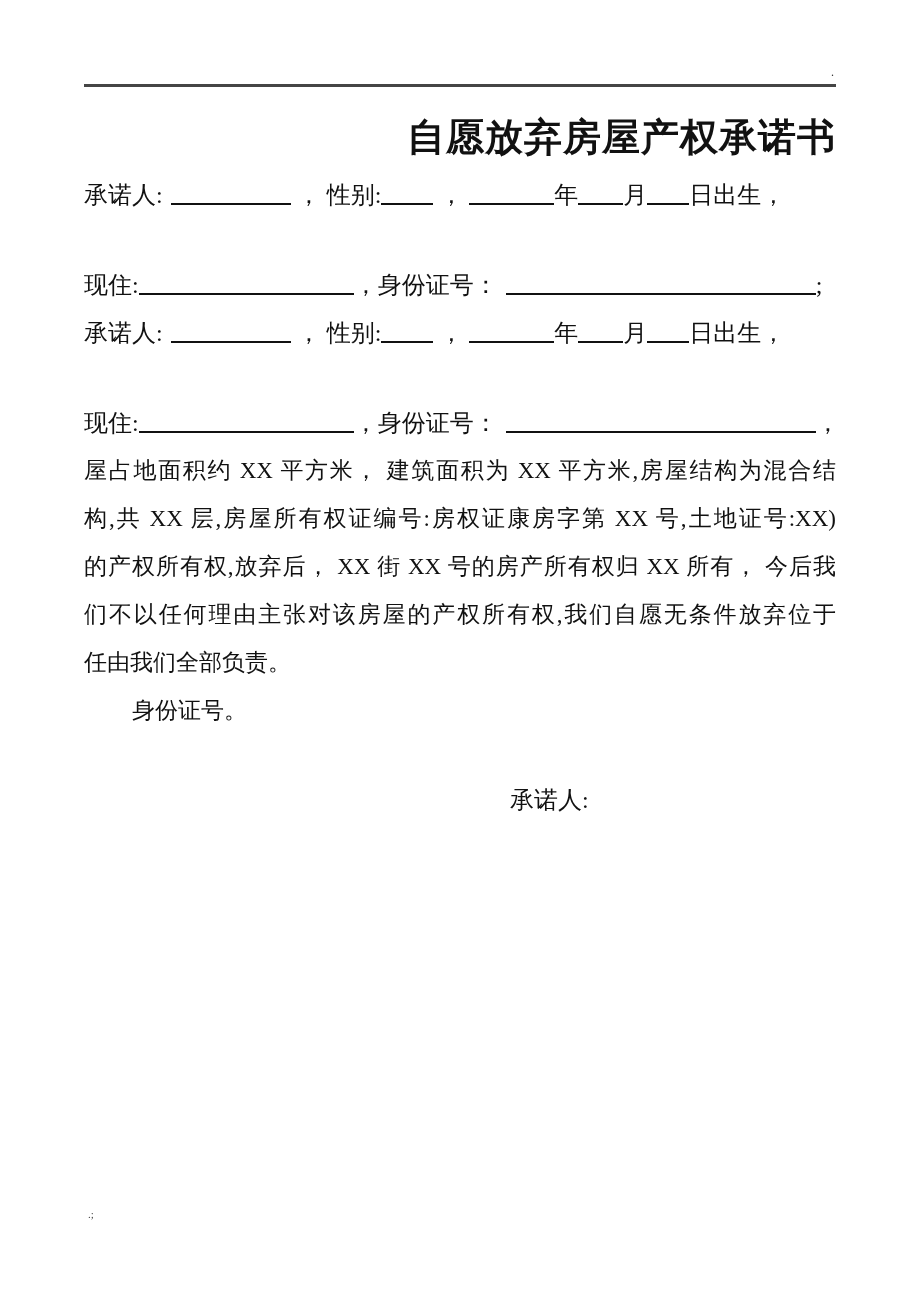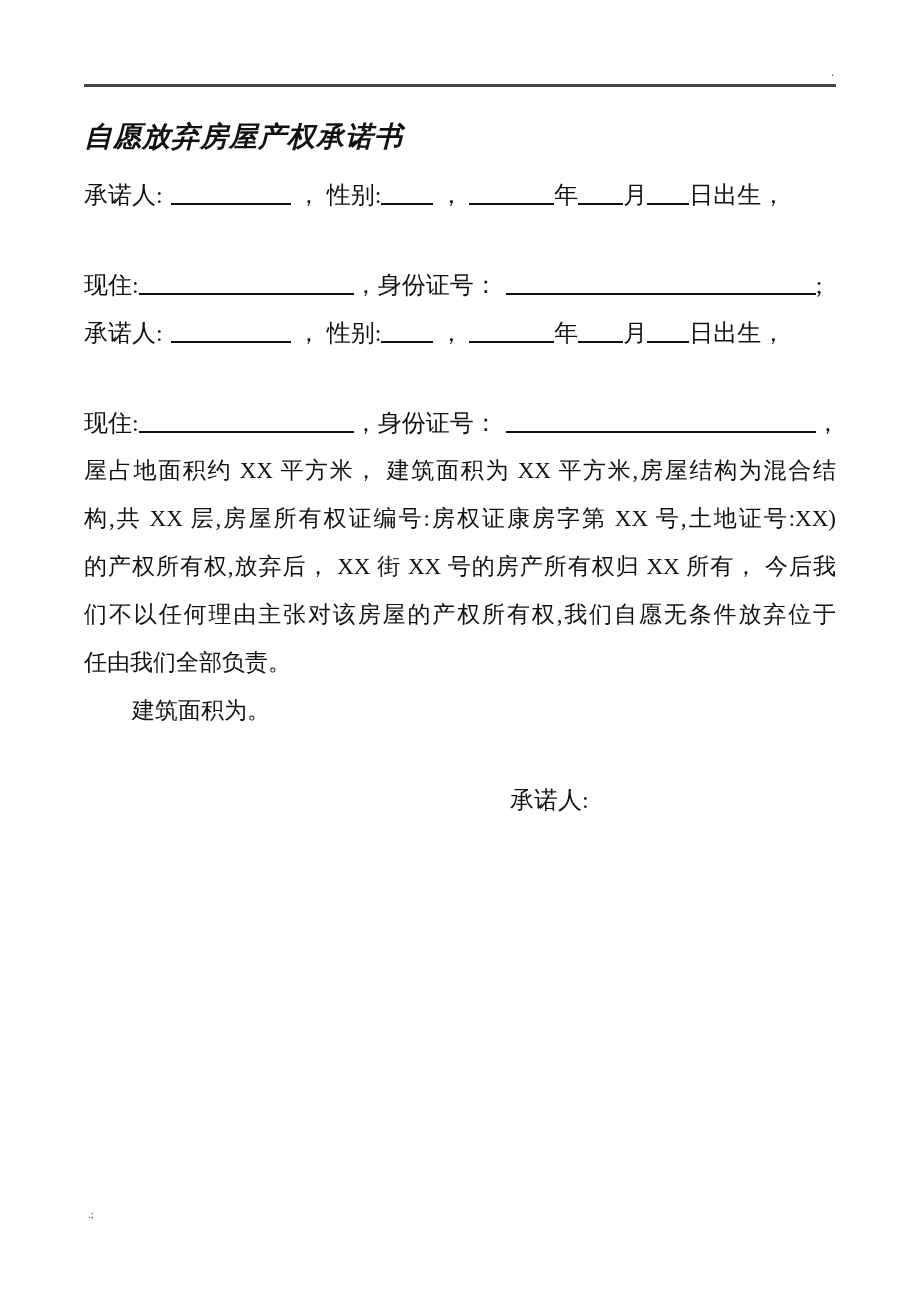--- a/index.html
+++ b/index.html
@@ -23,27 +23,26 @@
   .corner-dot {
     position: absolute;
     top: 66px;
     right: 86px;
     font-size: 12px;
     color: #333333;
     line-height: 12px;
   }
   .doc-title {
     margin-top: 26px;
-    text-align: left;
+    text-align: right;
     font-family: "Liberation Sans", "DejaVu Sans", sans-serif;
     font-weight: 700;
-    font-size: 28px;
+    font-size: 38px;
     line-height: 48px;
     letter-spacing: 1px;
-    font-style: italic;
   }
   .line {
     font-size: 24px;
     line-height: 48px;
     white-space: nowrap;
   }
   .first-text-line { margin-top: 10px; }
   .gap-after { margin-bottom: 42px; }
   .blank {
     display: inline-block;
@@ -122,21 +121,21 @@
     <div class="line">
       <span>现住:</span><span class="blank b-addr"></span><span>，身份证号：</span><span class="blank b-id"></span><span>，</span>
     </div>
 
     <div>
       <div class="para-line">屋占地面积约 XX 平方米， 建筑面积为 XX 平方米,房屋结构为混合结</div>
       <div class="para-line">构,共 XX 层,房屋所有权证编号:房权证康房字第 XX 号,土地证号:XX)</div>
       <div class="para-line">的产权所有权,放弃后， XX 街 XX 号的房产所有权归 XX 所有， 今后我</div>
       <div class="para-line">们不以任何理由主张对该房屋的产权所有权,我们自愿无条件放弃位于</div>
       <div class="para-line no-fill">任由我们全部负责。</div>
-      <div class="para-line no-fill indent-2">建筑面积为。</div>
+      <div class="para-line no-fill indent-2">身份证号。</div>
     </div>
 
     <div class="sig-block">
       <div class="sig-name-line">
         <span>承诺人:</span>
       </div>
     </div>
   </div>
 
   <span class="footer-mark">.;</span>

